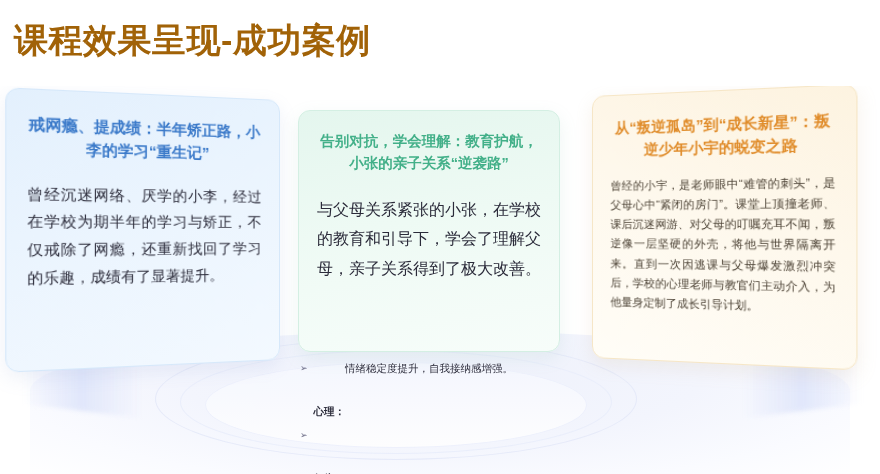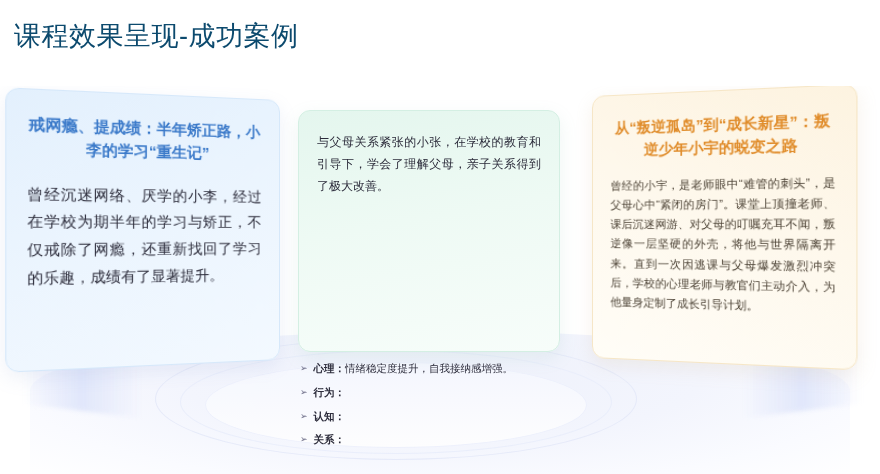--- a/index.html
+++ b/index.html
@@ -13,23 +13,23 @@
     overflow: hidden;
     font-family: "Liberation Sans", sans-serif;
     position: relative;
   }
 
   
   .title {
     position: absolute;
     left: 14px;
     top: 18px;
-    font-size: 27px;
-    font-weight: normal;
-    color: #0c4a6e;
+    font-size: 34px;
+    font-weight: bold;
+    color: #a16207;
     letter-spacing: 0.5px;
     white-space: nowrap;
   }
 
   
   .stage {
     position: absolute;
     left: 0;
     top: 86px;
     width: 880px;
@@ -116,21 +116,21 @@
     border: 1px solid #d4efe3;
     box-shadow: 0 6px 18px rgba(120,180,160,0.13);
   }
   .card2 .card-head {
     margin: 20px 16px 0 16px;
     font-size: 14.5px;
     color: #43b089;
   }
   .card2 .card-body {
     margin: 20px 18px 8px 18px;
-    font-size: 12px;
+    font-size: 16px;
     color: #2b2b3a;
   }
 
   
   .card3 {
     left: 592px;
     top: 10px;
     width: 250px;
     height: 262px;
     background: linear-gradient(200deg, #fdf3e0 0%, #fef8ec 45%, #fffdf7 100%);
@@ -168,20 +168,21 @@
   }
   .bullet-mark {
     color: #6a6a85;
     font-size: 9px;
     margin-right: 6px;
     line-height: 1.85;
   }
   .bullet-label {
     font-weight: bold;
     white-space: nowrap;
+    margin-top: 43px;
   }
   .bullet-text { white-space: nowrap; text-align: center; }
 </style>
 </head>
 <body>
 
 <div class="title">课程效果呈现-成功案例</div>
 
 <div class="stage">
   <div class="stage-floor"></div>
@@ -190,20 +191,21 @@
   <div class="ring ring3"></div>
   <div class="beam beam-l"></div>
   <div class="beam beam-r"></div>
 
   <div class="card card1">
     <div class="card-head">戒网瘾、提成绩：半年矫正路，小李的学习“重生记”</div>
     <div class="card-body">曾经沉迷网络、厌学的小李，经过在学校为期半年的学习与矫正，不仅戒除了网瘾，还重新找回了学习的乐趣，成绩有了显著提升。</div>
   </div>
 
   <div class="card card2">
+    <div class="card-head">告别对抗，学会理解：教育护航，小张的亲子关系“逆袭路”</div>
     <div class="card-body">与父母关系紧张的小张，在学校的教育和引导下，学会了理解父母，亲子关系得到了极大改善。</div>
   </div>
 
   <div class="card card3">
     <div class="card-head">从“叛逆孤岛”到“成长新星”：叛逆少年小宇的蜕变之路</div>
     <div class="card-body">曾经的小宇，是老师眼中“难管的刺头”，是父母心中“紧闭的房门”。课堂上顶撞老师、课后沉迷网游、对父母的叮嘱充耳不闻，叛逆像一层坚硬的外壳，将他与世界隔离开来。直到一次因逃课与父母爆发激烈冲突后，学校的心理老师与教官们主动介入，为他量身定制了成长引导计划。</div>
   </div>
 
   <div class="bullets">
     <div class="bullet-row">

